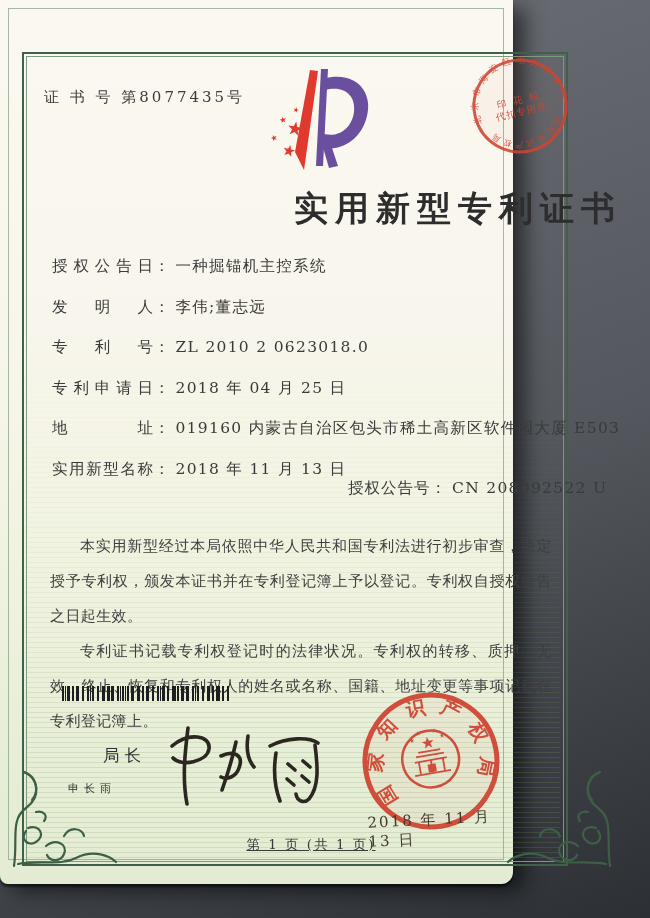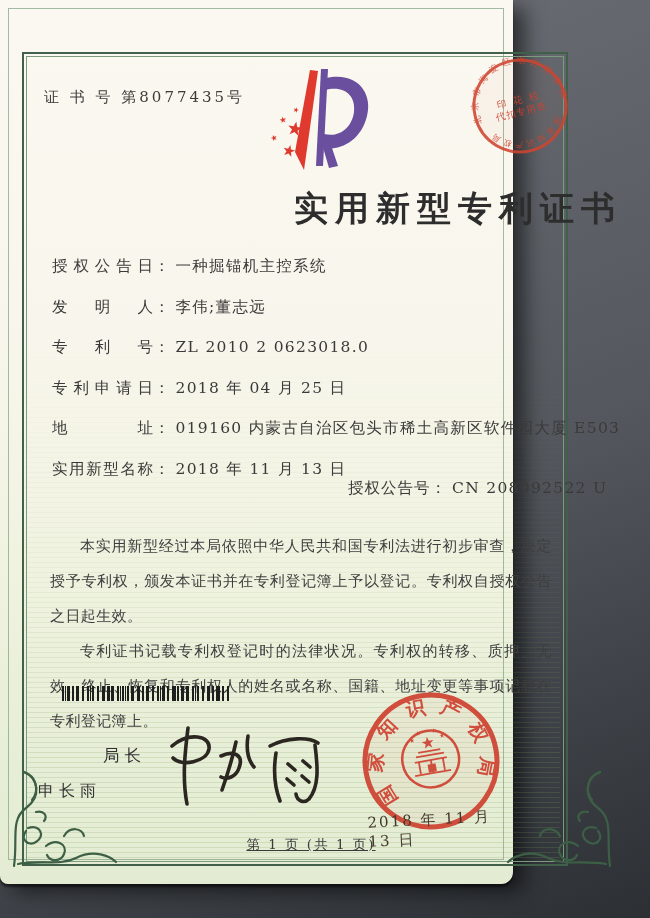--- a/index.html
+++ b/index.html
@@ -35,21 +35,21 @@
   .grant-no{position:absolute;left:296px;top:0;margin-top:19px;}
   .paras{position:absolute;left:50px;top:529px;width:502px;font-size:15px;line-height:35px;
          text-align:justify;color:#3e3e3e;letter-spacing:.4px;}
   .paras p{margin:0;text-indent:2em;}
   .barcode{position:absolute;left:62px;top:686px;width:168px;height:15px;
     background:
       repeating-linear-gradient(90deg,#1e1e1e 0 2px,transparent 2px 5px),
       repeating-linear-gradient(90deg,#1e1e1e 0 1px,transparent 1px 7px),
       repeating-linear-gradient(90deg,transparent 0 3px,#1e1e1e 3px 4px,transparent 4px 11px);}
   .director-title{position:absolute;left:55px;top:745px;font-size:16.5px;letter-spacing:5px;color:#333;margin-left:48px;}
-  .director-name{position:absolute;left:38px;top:781px;font-size:16px;letter-spacing:5px;color:#333;}
+  .director-name{position:absolute;left:68px;top:781px;font-size:11px;letter-spacing:5px;color:#333;}
   .signature{position:absolute;left:158px;top:716px;width:175px;height:98px;}
   .seal{position:absolute;left:360px;top:690px;width:142px;height:142px;transform:rotate(-10deg);opacity:.92;}
   .seal-date{position:absolute;left:368px;top:810px;font-size:15px;letter-spacing:2px;color:#43382c;transform:rotate(-3deg);}
   .footer{position:absolute;left:0;top:836px;width:622px;text-align:center;font-size:13.5px;letter-spacing:2px;color:#3a3a3a;text-decoration:underline;}
   .tax-stamp{position:absolute;left:470px;top:56px;width:100px;height:100px;transform:rotate(-14deg);opacity:.88;}
   .ornament{position:absolute;width:112px;height:104px;}
   .ornament-left{left:6px;top:766px;}
   .ornament-right{left:506px;top:766px;transform:scaleX(-1);}
 </style>
 </head>

